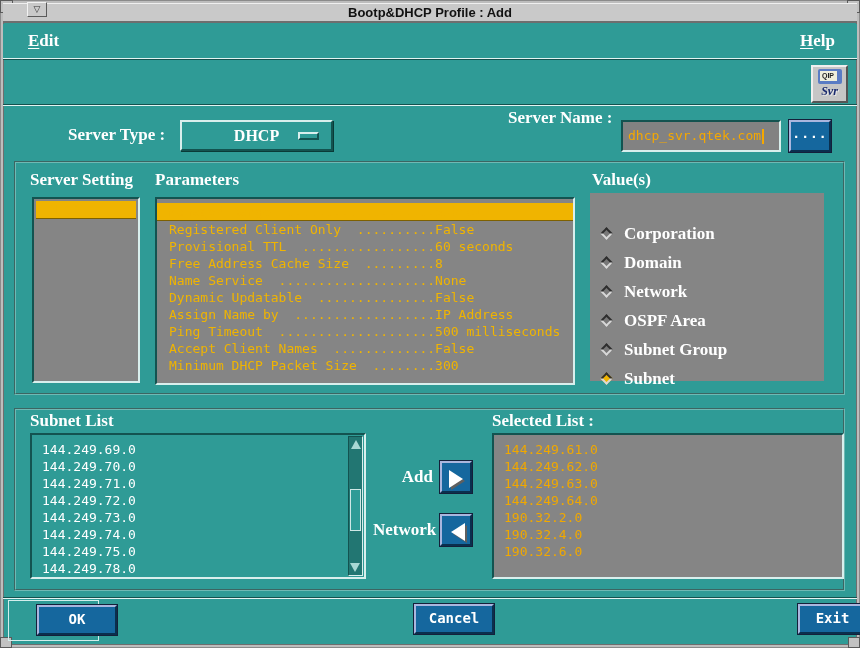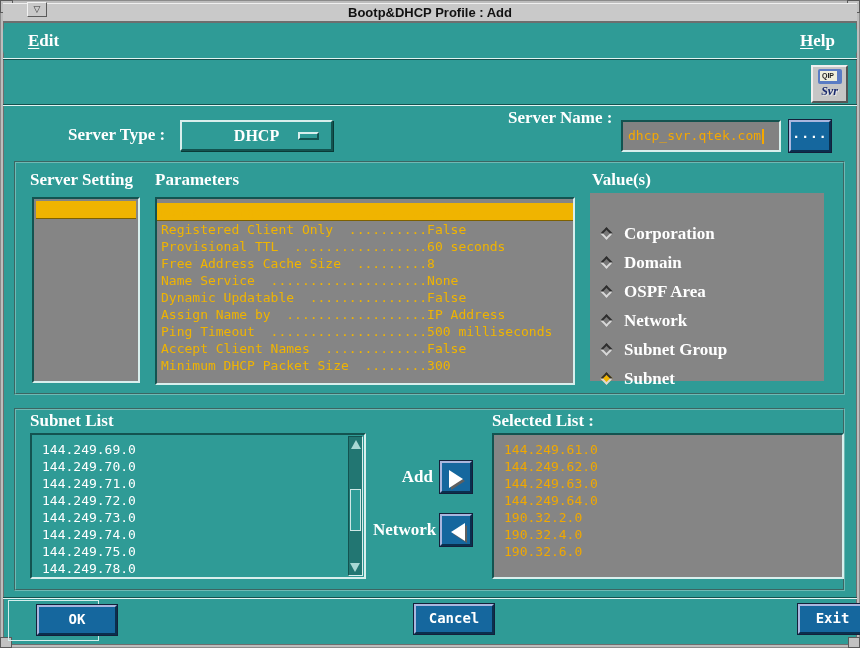--- a/index.html
+++ b/index.html
@@ -14,21 +14,21 @@
   
   .titlebar{top:3px;left:3px;right:3px;height:20px;background:#c9c9c9;
     border-bottom:2px solid #6e6e6e;border-top:1px solid #efefef;}
   .title-text{width:100%;text-align:center;line-height:18px;
     font-family:"Liberation Sans",sans-serif;font-weight:bold;font-size:13px;color:#111;}
   .sysbtn{left:27px;top:2px;width:20px;height:15px;background:#c9c9c9;
     border:1px solid;border-color:#f2f2f2 #5a5a5a #5a5a5a #f2f2f2;
     text-align:center;line-height:13px;font-size:9px;color:#333;cursor:default;}
   .corner{background:#c2c2c2;border:1px solid #5a5a5a;}
   
-  .menubar{top:24px;left:3px;right:3px;height:34px;background:#2f9b96;border-radius:8px;}
+  .menubar{top:24px;left:3px;right:3px;height:34px;background:#2f9b96;}
   .menu-item{color:#fff;font-size:17px;font-weight:bold;line-height:34px;cursor:default;}
   .sep-raised{left:3px;right:3px;height:1px;background:#e2f4f2;box-shadow:0 1px 0 #14514e;}
   .sep-groove{left:3px;right:3px;height:1px;background:#14514e;box-shadow:0 1px 0 #e2f4f2;}
   
   .app-icon{left:811px;top:65px;width:37px;height:38px;background:#c6c6c6;
     border:2px solid;border-color:#efefef #555 #555 #efefef;text-align:center;}
   .monitor{margin:2px auto 0;width:24px;height:15px;background:#5a7cc4;border-radius:2px;
     position:relative;}
   .monitor-screen{position:absolute;left:2px;top:2px;width:17px;height:10px;background:#efefdc;
     font-family:"Liberation Sans",sans-serif;font-size:7px;font-weight:bold;color:#222;
@@ -57,21 +57,21 @@
   
   .etched{border:2px groove #6fb9b4;}
   .frame1{left:14px;top:161px;width:831px;height:234px;}
   .frame2{left:14px;top:408px;width:831px;height:183px;}
   
   .sunken{border:2px solid;border-color:#135350 #d9efed #d9efed #135350;}
   .gray-list{background:#858585;}
   .srv-list{left:32px;top:197px;width:108px;height:186px;padding:2px;}
   .sel-row{background:#f0b400;color:#332800;border-bottom:1px solid #7e6000;}
   .mono-row{font-family:"DejaVu Sans Mono",monospace;font-size:13px;color:#f0b400;
-    line-height:17px;white-space:pre;padding-left:4px;cursor:default;}
+    line-height:17px;white-space:pre;padding-left:12px;cursor:default;}
   .param-list{left:155px;top:197px;width:420px;height:188px;padding-top:4px;}
   .values-panel{left:590px;top:193px;width:234px;height:188px;background:#858585;padding-top:26px;}
   .value-row{display:flex;align-items:center;height:29px;padding-left:12px;cursor:default;}
   .diamond{width:9px;height:9px;transform:rotate(45deg);background:#787878;
     border:2px solid;border-color:#2e2e2e #d8d8d8 #d8d8d8 #2e2e2e;margin-right:13px;flex:none;}
   .diamond.on{background:#f0b400;}
   .value-label{color:#fff;font-size:17px;font-weight:bold;}
   .subnet-list{left:30px;top:433px;width:336px;height:146px;background:#2f9b96;padding:6px 0 0 10px;position:absolute;}
   .subnet-row{font-family:"DejaVu Sans Mono",monospace;font-size:13px;color:#fff;line-height:17px;white-space:pre;cursor:default;}
   .selected-list{left:492px;top:433px;width:352px;height:146px;padding:6px 0 0 10px;}
@@ -166,25 +166,25 @@
     <div class="value-row">
       <span class="diamond"></span>
       <span class="value-label">Corporation</span>
     </div>
     <div class="value-row">
       <span class="diamond"></span>
       <span class="value-label">Domain</span>
     </div>
     <div class="value-row">
       <span class="diamond"></span>
+      <span class="value-label">Network</span>
+    </div>
+    <div class="value-row">
+      <span class="diamond"></span>
       <span class="value-label">OSPF Area</span>
-    </div>
-    <div class="value-row">
-      <span class="diamond"></span>
-      <span class="value-label">Network</span>
     </div>
     <div class="value-row">
       <span class="diamond"></span>
       <span class="value-label">Subnet Group</span>
     </div>
     <div class="value-row">
       <span class="diamond on"></span>
       <span class="value-label">Subnet</span>
     </div>
   </div>

